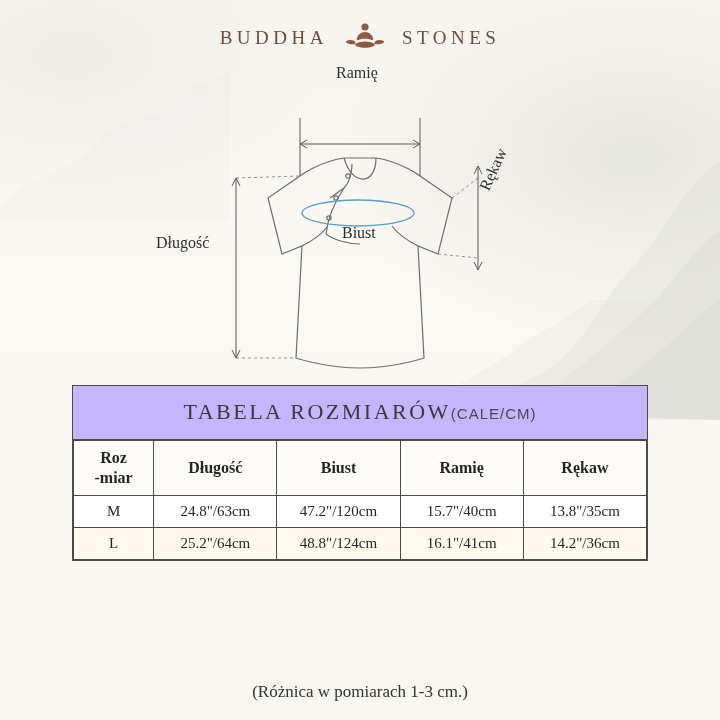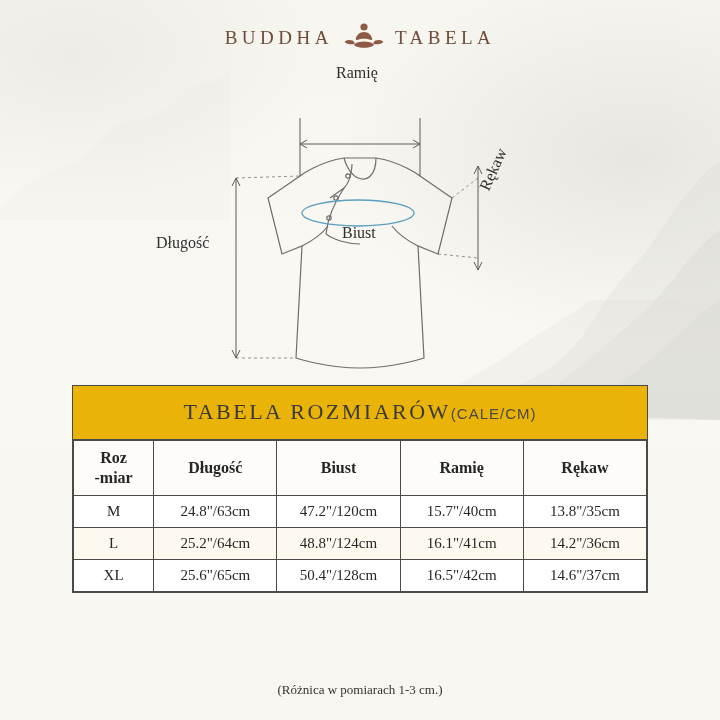--- a/index.html
+++ b/index.html
@@ -46,21 +46,21 @@
 
   
   .brand {
     position: absolute;
     top: 18px;
     left: 0;
     right: 0;
     display: flex;
     align-items: center;
     justify-content: center;
-    gap: 8px;
+    gap: 14px;
   }
   .brand-word {
     font-family: "Liberation Serif", serif;
     font-size: 19px;
     letter-spacing: 4.5px;
     color: #6f4b3a;
     font-weight: 400;
   }
   .brand-logo {
     width: 46px;
@@ -108,21 +108,21 @@
     width: 100%;
     table-layout: fixed;
   }
   td, th {
     border: 1px solid #4a4a4a;
     text-align: center;
     font-family: "Liberation Serif", serif;
     color: #262626;
   }
   .title-cell {
-    background: #eab308;
+    background: #c4b5fd;
     padding: 13px 0 14px;
     border: none;
     border-bottom: 1px solid #4a4a4a;
   }
   .title-main {
     font-family: "Liberation Serif", serif;
     font-size: 22px;
     letter-spacing: 2.5px;
     color: #3a3a3a;
   }
@@ -145,21 +145,21 @@
   tbody tr:nth-child(odd)  td { background: #ffffff; }
   tbody tr:nth-child(even) td { background: #fdf9ef; }
   .sz { font-size: 15px; }
 
   .footnote {
     position: absolute;
     left: 0; right: 0;
     top: 682px;
     text-align: center;
     font-family: "Liberation Serif", serif;
-    font-size: 13px;
+    font-size: 17px;
     color: #333;
   }
 </style>
 </head>
 <body>
 
 <div class="bg-wash"></div>
 
 <svg class="mountain-left" viewBox="0 0 230 160">
   <path d="M0,150 C40,100 70,120 100,80 C125,48 150,70 175,40 C200,12 215,30 230,10 L230,160 L0,160 Z" fill="#e6e6e1" opacity="0.5"></path>
@@ -176,21 +176,21 @@
   <span class="brand-word">BUDDHA</span>
   <svg class="brand-logo" viewBox="0 0 46 40">
     <g fill="#8d5b45">
       <circle cx="23" cy="9" r="3.6"></circle>
       <path d="M23 14c-4.2 0-7.4 2.9-8.2 6.8-0.2 0.9 0.5 1.5 1.3 1.2 2-0.8 4.4-1.3 6.9-1.3s4.9 0.5 6.9 1.3c0.8 0.3 1.5-0.3 1.3-1.2C30.4 16.9 27.2 14 23 14z"></path>
       <path d="M23 23.5c-3.6 0-6.8 0.8-9.1 2.1-0.9 0.5-0.9 1.6 0 2.1 2.3 1.3 5.5 2.1 9.1 2.1s6.8-0.8 9.1-2.1c0.9-0.5 0.9-1.6 0-2.1C29.8 24.3 26.6 23.5 23 23.5z"></path>
       <path d="M11.5 22.5c-2.6-0.9-5.3-0.6-7.1 0.6-0.7 0.5-0.6 1.3 0.1 1.7 2 1.1 5 1.8 7.8 1.5 1.4-0.1 1.6-1.6 0.7-2.5C12.6 23.3 12.1 22.7 11.5 22.5z"></path>
       <path d="M34.5 22.5c2.6-0.9 5.3-0.6 7.1 0.6 0.7 0.5 0.6 1.3-0.1 1.7-2 1.1-5 1.8-7.8 1.5-1.4-0.1-1.6-1.6-0.7-2.5C33.4 23.3 33.9 22.7 34.5 22.5z"></path>
     </g>
   </svg>
-  <span class="brand-word">TABELA</span>
+  <span class="brand-word">STONES</span>
 </div>
 
 <div class="illus">
   <svg width="720" height="320" viewBox="0 0 720 320">
     <g fill="none" stroke="#6d6d6d" stroke-width="1.2">
 
       <path d="M300,118 C300,118 318,104 344,100 L376,100 C402,104 420,118 420,118
                L452,140 L438,196 L418,188
                L424,300 C424,300 394,310 360,310 C326,310 296,300 296,300
                L302,188 L282,196 L268,140 Z"></path>
@@ -278,24 +278,17 @@
         <td>15.7"/40cm</td>
         <td>13.8"/35cm</td>
       </tr>
       <tr>
         <td class="sz">L</td>
         <td>25.2"/64cm</td>
         <td>48.8"/124cm</td>
         <td>16.1"/41cm</td>
         <td>14.2"/36cm</td>
       </tr>
-      <tr>
-        <td class="sz">XL</td>
-        <td>25.6"/65cm</td>
-        <td>50.4"/128cm</td>
-        <td>16.5"/42cm</td>
-        <td>14.6"/37cm</td>
-      </tr>
     </tbody>
   </table>
 </div>
 
 <div class="footnote">(Różnica w pomiarach 1-3 cm.)</div>
 
 </body></html>

